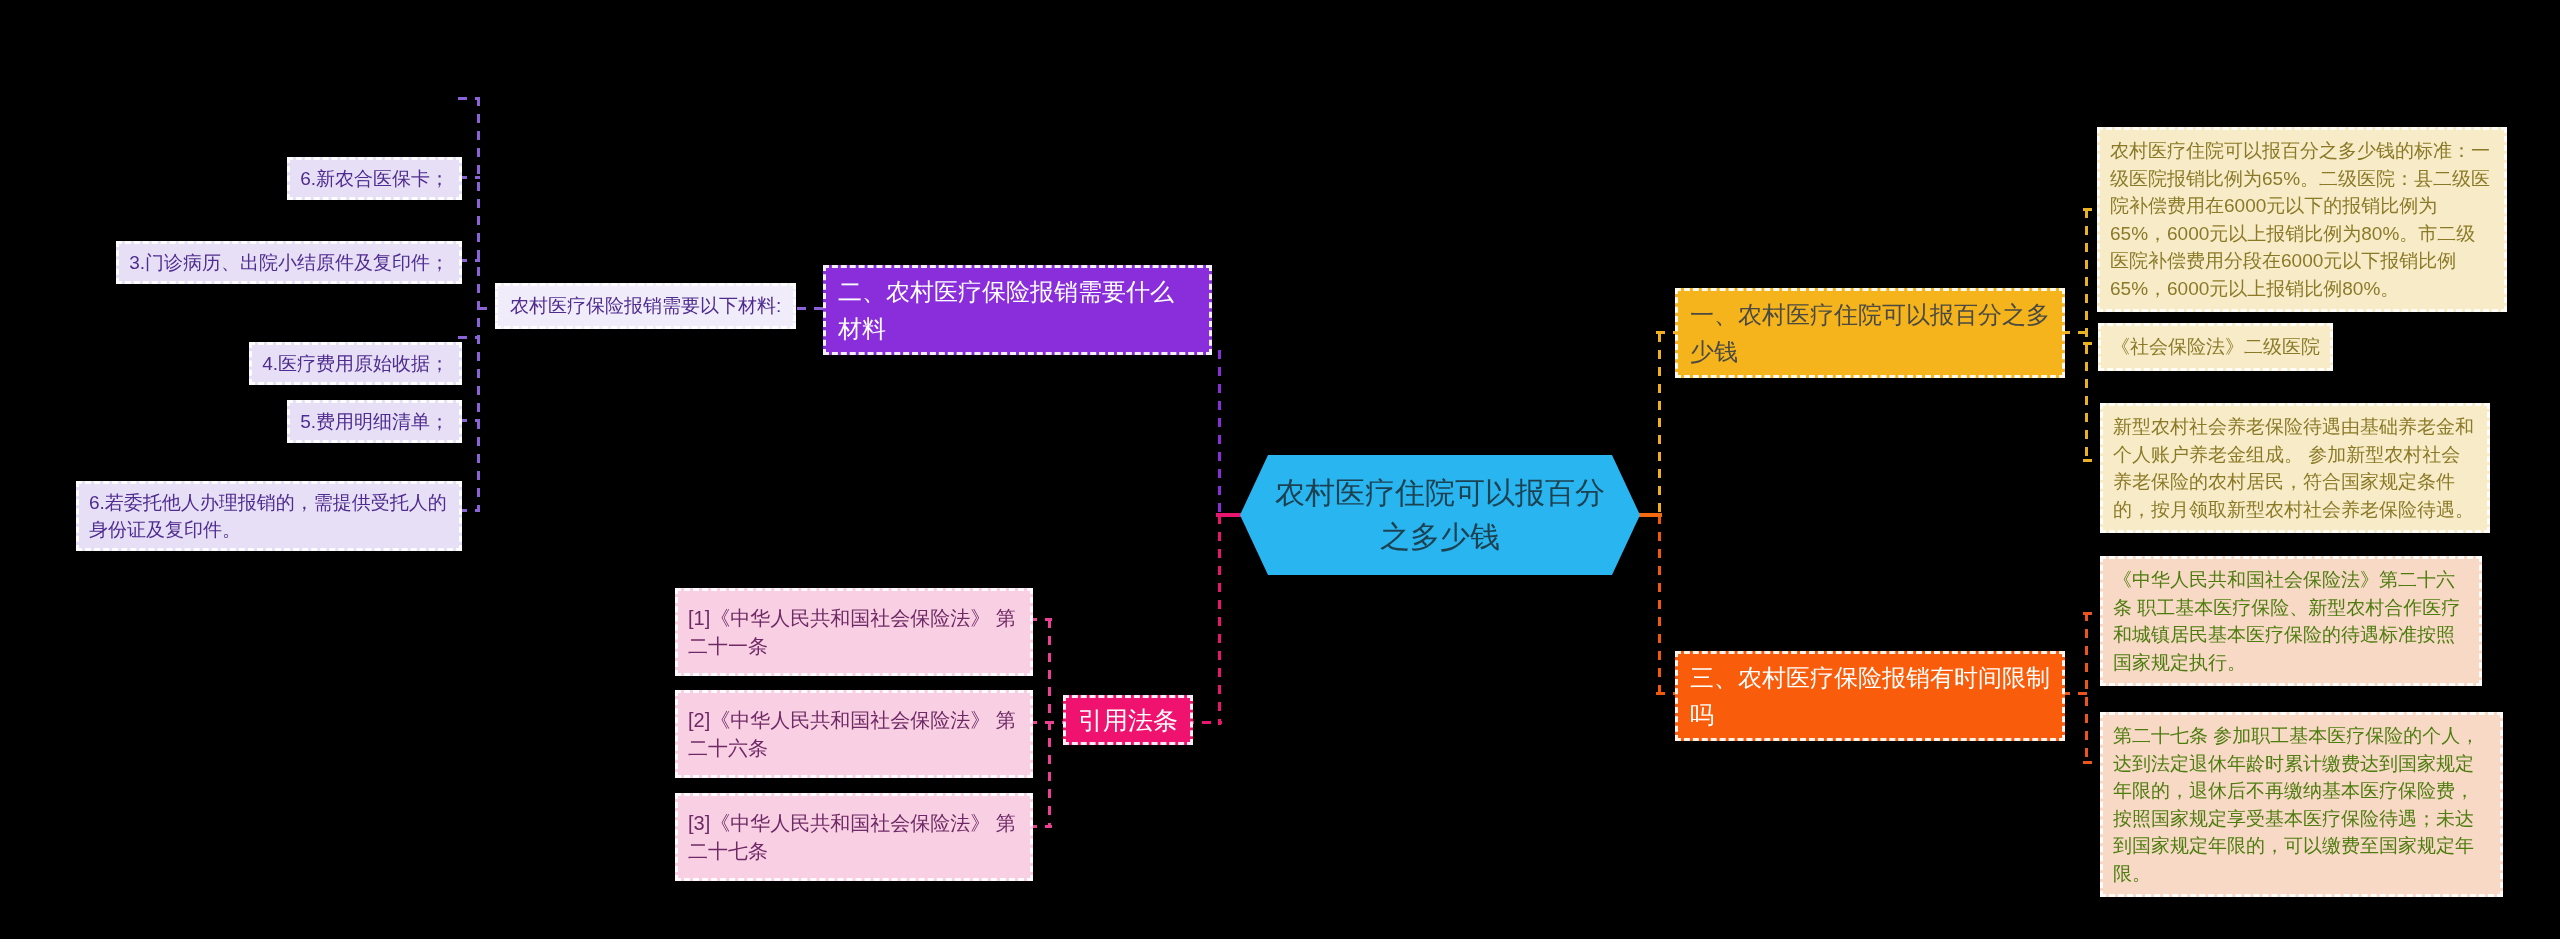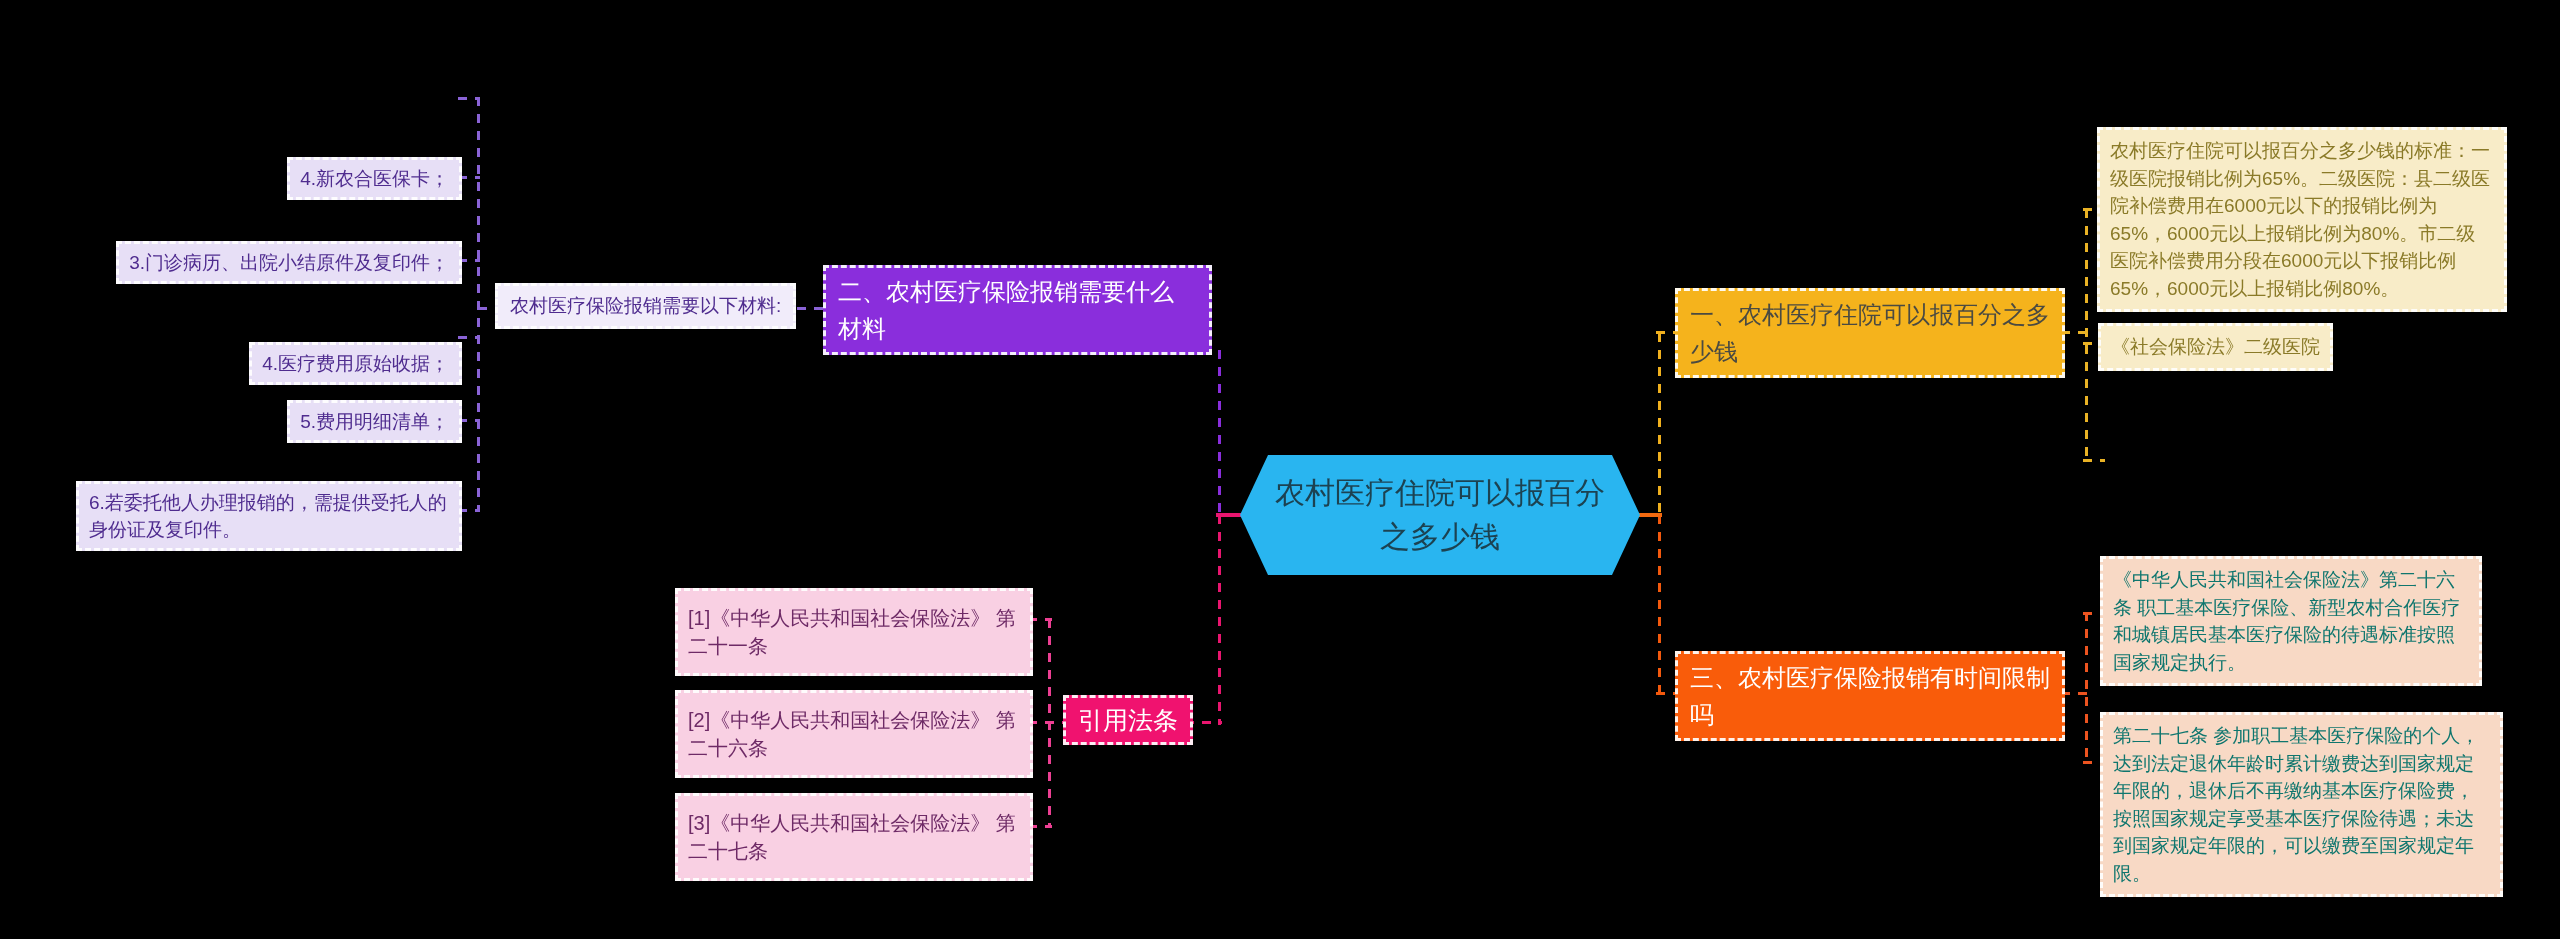--- a/index.html
+++ b/index.html
@@ -17,21 +17,21 @@
   .item.multi{width:386px;}
   .intro{background:#F1ECFA;color:#4F2C8F;font-size:19px;line-height:26px;padding:7px 12px;}
   .law{background:#F9D0E3;color:#6E2A66;font-size:20px;line-height:28px;width:358px;padding:13px 10px;}
   .ref{background:#F0126F;color:#FFFFFF;font-size:25px;line-height:32px;padding:6px 12px;}
   .heading{font-size:24px;line-height:37px;width:390px;padding:5px 12px;}
   .h1box{background:#F5B31C;color:#4A4A42;}
   .h2box{background:#8A2EDC;color:#FFFFFF;width:389px;}
   .h3box{background:#F95C0A;color:#FFFFFF;}
   .detail{font-size:19px;line-height:27.5px;padding:7px 10px;}
   .cream{background:#F8ECC8;color:#8A7A28;}
-  .peach{background:#F8D9C5;color:#0f766e;}
+  .peach{background:#F8D9C5;color:#4d7c0f;}
   .hex{
     background:#29B5F0;color:#1C4251;border:none;
     width:400px;height:120px;left:1240px;top:455px;
     clip-path:polygon(0% 50%,7% 0%,93% 0%,100% 50%,93% 100%,7% 100%);
     display:flex;align-items:center;justify-content:center;text-align:center;
     font-size:30px;line-height:44px;padding:0 34px;
   }
   
   .dash-h{position:absolute;height:3px;z-index:1;
     background:repeating-linear-gradient(to right,var(--c) 0 9px,transparent 9px 17px);}
@@ -78,32 +78,33 @@
 
   <div class="dash-v" style="--c:#EC5420;left:2085px;top:612px;height:152px;"></div>
   <div class="dash-h" style="--c:#EC5420;left:2083px;top:612px;width:22px;"></div>
   <div class="dash-h" style="--c:#EC5420;left:2061px;top:692px;width:27px;"></div>
   <div class="dash-h" style="--c:#EC5420;left:2083px;top:761px;width:22px;"></div>
 
   <div class="node hex">农村医疗住院可以报百分之多少钱</div>
 
   <div class="node heading h2box" style="left:823px;top:265px;">二、农村医疗保险报销需要什么材料</div>
   <div class="node intro nowrap" style="left:495px;top:283px;">农村医疗保险报销需要以下材料:</div>
-  <div class="node item nowrap" style="right:2098px;top:157px;">4.新农合医保卡；</div>
+  <div class="node item nowrap" style="right:2098px;top:157px;">6.新农合医保卡；</div>
   <div class="node item nowrap" style="right:2098px;top:241px;">3.门诊病历、出院小结原件及复印件；</div>
   <div class="node item nowrap" style="right:2098px;top:318px;margin-top:24px;">4.医疗费用原始收据；</div>
   <div class="node item nowrap" style="right:2098px;top:400px;">5.费用明细清单；</div>
   <div class="node item multi" style="right:2098px;top:481px;">6.若委托他人办理报销的，需提供受托人的身份证及复印件。</div>
 
   <div class="node ref nowrap" style="left:1063px;top:695px;">引用法条</div>
   <div class="node law" style="left:675px;top:588px;">[1]《中华人民共和国社会保险法》 第二十一条</div>
   <div class="node law" style="left:675px;top:690px;">[2]《中华人民共和国社会保险法》 第二十六条</div>
   <div class="node law" style="left:675px;top:793px;">[3]《中华人民共和国社会保险法》 第二十七条</div>
 
   <div class="node heading h1box" style="left:1675px;top:288px;">一、农村医疗住院可以报百分之多少钱</div>
   <div class="node detail cream" style="left:2097px;top:127px;width:410px;">农村医疗住院可以报百分之多少钱的标准：一级医院报销比例为65%。二级医院：县二级医院补偿费用在6000元以下的报销比例为65%，6000元以上报销比例为80%。市二级医院补偿费用分段在6000元以下报销比例65%，6000元以上报销比例80%。</div>
   <div class="node detail cream nowrap" style="left:2098px;top:323px;">《社会保险法》二级医院</div>
+  <div class="node detail cream" style="left:2100px;top:403px;width:390px;">新型农村社会养老保险待遇由基础养老金和个人账户养老金组成。 参加新型农村社会养老保险的农村居民，符合国家规定条件的，按月领取新型农村社会养老保险待遇。</div>
 
   <div class="node heading h3box" style="left:1675px;top:651px;">三、农村医疗保险报销有时间限制吗</div>
   <div class="node detail peach" style="left:2100px;top:556px;width:382px;">《中华人民共和国社会保险法》第二十六条 职工基本医疗保险、新型农村合作医疗和城镇居民基本医疗保险的待遇标准按照国家规定执行。</div>
   <div class="node detail peach" style="left:2100px;top:712px;width:403px;">第二十七条 参加职工基本医疗保险的个人，达到法定退休年龄时累计缴费达到国家规定年限的，退休后不再缴纳基本医疗保险费，按照国家规定享受基本医疗保险待遇；未达到国家规定年限的，可以缴费至国家规定年限。</div>
 
 </div>
 
 </body></html>

